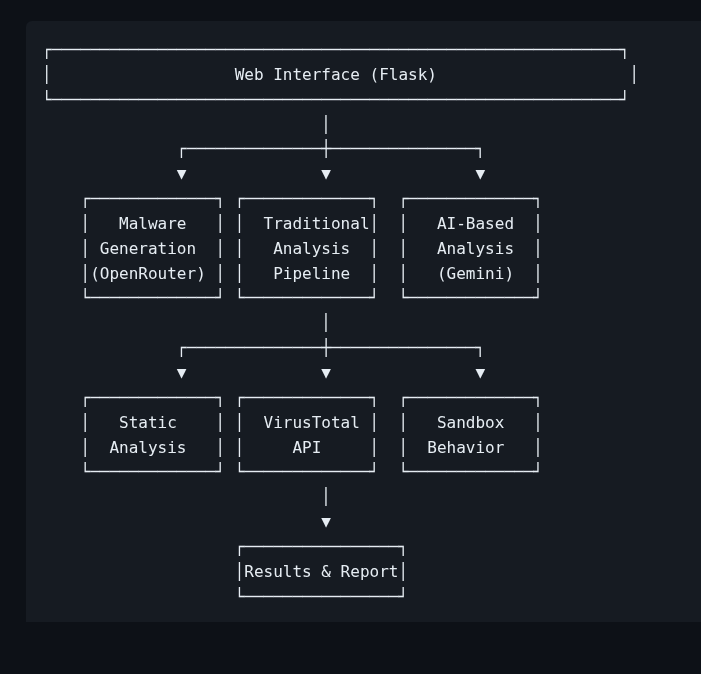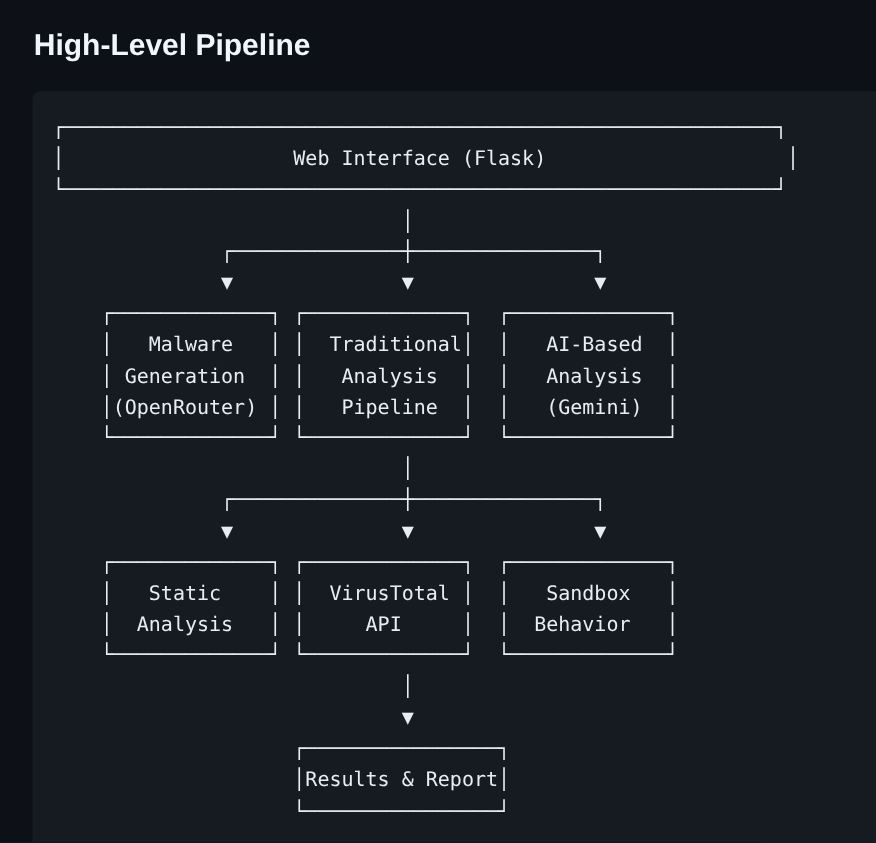--- a/index.html
+++ b/index.html
@@ -44,21 +44,20 @@
   .node-overlay {
     position: absolute;
     background: transparent;
     pointer-events: none;
   }
 </style>
 </head>
 <body>
 
 <main>
-  <h2 class="page-title">High-Level Pipeline</h2>
 
   <div class="code-block">
     <pre class="ascii-diagram">┌───────────────────────────────────────────────────────────┐
 │                   Web Interface (Flask)                    │
 └───────────────────────────────────────────────────────────┘
                              │
               ┌──────────────┼───────────────┐
               ▼              ▼               ▼
     ┌─────────────┐ ┌─────────────┐  ┌─────────────┐
     │   Malware   │ │  Traditional│  │   AI-Based  │

